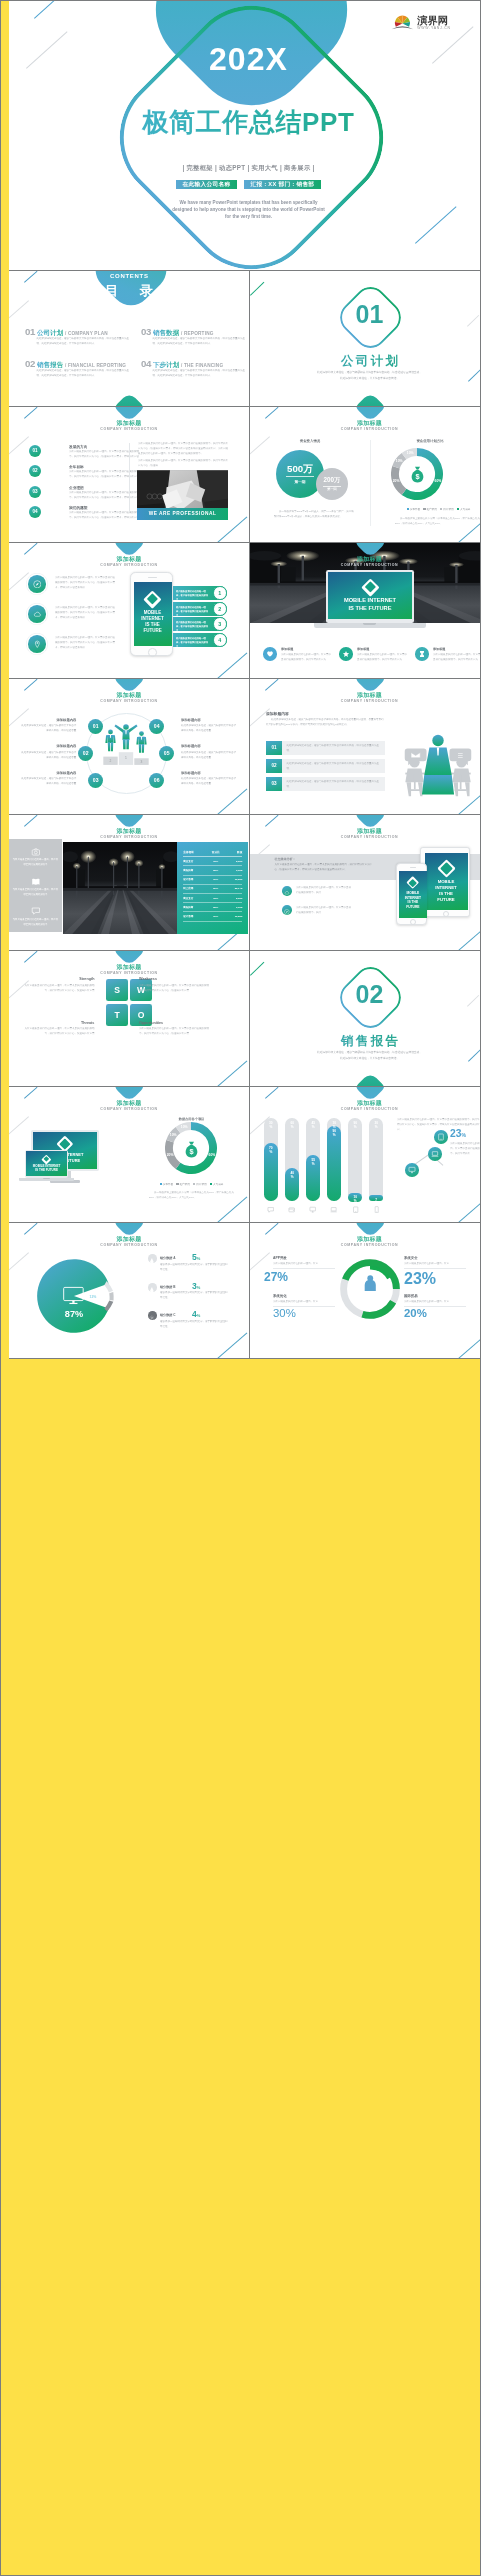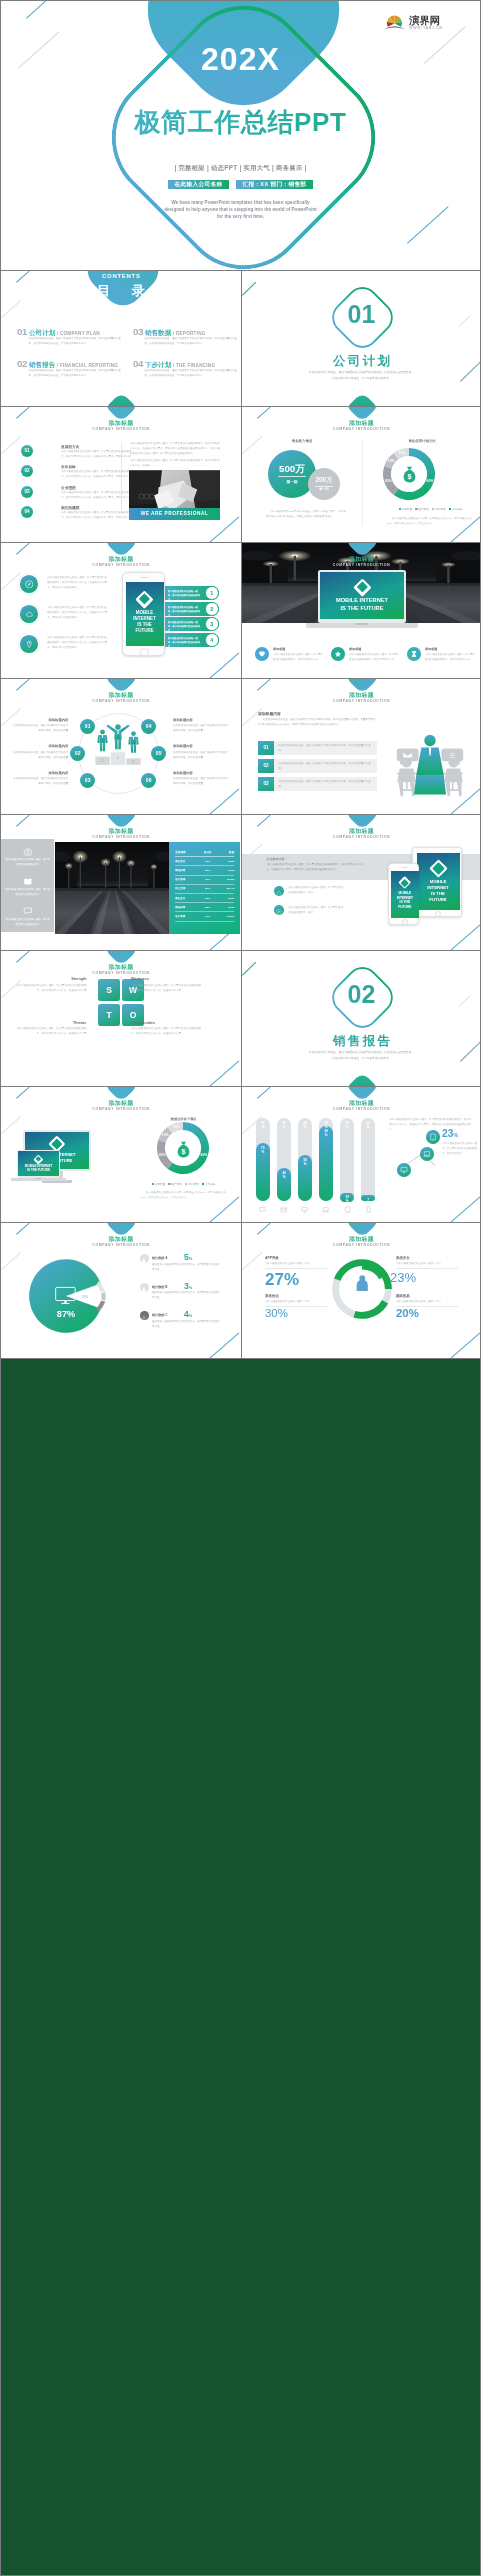--- a/index.html
+++ b/index.html
@@ -1,19 +1,19 @@
 <!DOCTYPE html>
 <html style="font-size:9px"><head>
 <meta charset="utf-8">
 <title>PPT Preview</title>
 <style>
   *{box-sizing:border-box;margin:0;padding:0}
   html,body{width:481px;height:2576px;}
   body{font-family:"Liberation Sans",sans-serif;background:#fff;color:#555;-webkit-font-smoothing:antialiased;}
-  #page{position:relative;width:481px;height:2576px;background:#14532d;border:1.1px solid #7a7c7e;overflow:hidden;}
+  #page{position:relative;width:481px;height:2576px;background:#fde047;border:1.1px solid #7a7c7e;overflow:hidden;padding-left:8px;}
   .grid{position:relative;width:479px;}
   .row{display:flex;width:479px;height:136px;}
   .row .sl{position:relative;width:240px;height:136px;overflow:hidden;background:#fff;flex:none;border-bottom:1.1px solid #7a7c7e;}
   .row .sl:last-child{width:240px;border-left:1.1px solid #7a7c7e;}
   .full{position:relative;width:479px;height:270px;overflow:hidden;background:#fff;}
   .full.top{border-bottom:1.1px solid #7a7c7e;}
 
   
   .dline{position:absolute;height:0;border-top-width:1.1px;border-top-style:solid;transform-origin:0 0;}
 
@@ -939,25 +939,25 @@
             <circle cx="54" cy="54" r="46" fill="none" stroke="#1aa84f" stroke-width="12" stroke-dasharray="72 289" transform="rotate(-90 54 54)"></circle>
             <circle cx="54" cy="54" r="46" fill="none" stroke="#1aa84f" stroke-width="12" stroke-dasharray="62 289" stroke-dashoffset="-95" transform="rotate(-90 54 54)"></circle>
             <circle cx="54" cy="54" r="46" fill="none" stroke="#1aa84f" stroke-width="12" stroke-dasharray="58 289" stroke-dashoffset="-232" transform="rotate(-90 54 54)"></circle>
           </svg>
           <div class="ab" style="left:110px;top:50px"><svg width="20.5" height="20.5" viewBox="0 0 24 24">
               <circle cx="12" cy="6" r="3.4" fill="#5ba3cf"></circle>
               <path d="M5.5 21 V14 A6.5 6.5 0 0 1 18.5 14 V21 Z" fill="#5ba3cf"></path>
             </svg></div>
           <div class="ab" style="left:23px;top:33px;width:63px;font-size:3.4px;font-weight:bold;color:#5f646a">APP开发</div>
           <div class="ab txt" style="left:23px;top:39px;width:63px">为客户服务是我们存在的唯一理由，客户</div>
-          <div class="ab" style="left:23px;top:47px;font-size:17px;font-weight:bold;color:#4da0cd">27%</div>
+          <div class="ab" style="left:14px;top:47px;font-size:12px;font-weight:bold;color:#4da0cd">27%</div>
           <div class="ab" style="left:23px;top:45px;width:62px;height:0.6px;background:#e6e9ec"></div>
           <div class="ab" style="left:154px;top:33px;width:63px;font-size:3.4px;font-weight:bold;color:#5f646a">系统安全</div>
           <div class="ab txt" style="left:154px;top:39px;width:63px">为客户服务是我们存在的唯一理由，客户</div>
-          <div class="ab" style="left:148px;top:47px;font-size:13px;font-weight:normal;color:#4da0cd">23%</div>
+          <div class="ab" style="left:154px;top:47px;font-size:16px;font-weight:bold;color:#4da0cd">23%</div>
           <div class="ab" style="left:154px;top:45px;width:62px;height:0.6px;background:#e6e9ec"></div>
           <div class="ab" style="left:23px;top:71px;width:63px;font-size:3.4px;font-weight:bold;color:#5f646a">系统优化</div>
           <div class="ab txt" style="left:23px;top:77px;width:63px">为客户服务是我们存在的唯一理由，客户</div>
           <div class="ab" style="left:23px;top:84px;font-size:11.4px;font-weight:normal;color:#4da0cd">30%</div>
           <div class="ab" style="left:23px;top:83px;width:62px;height:0.6px;background:#e6e9ec"></div>
           <div class="ab" style="left:154px;top:71px;width:63px;font-size:3.4px;font-weight:bold;color:#5f646a">国际贸易</div>
           <div class="ab txt" style="left:154px;top:77px;width:63px">为客户服务是我们存在的唯一理由，客户</div>
           <div class="ab" style="left:154px;top:84px;font-size:11.4px;font-weight:bold;color:#4da0cd">20%</div>
           <div class="ab" style="left:154px;top:83px;width:62px;height:0.6px;background:#e6e9ec"></div>
         </div>

